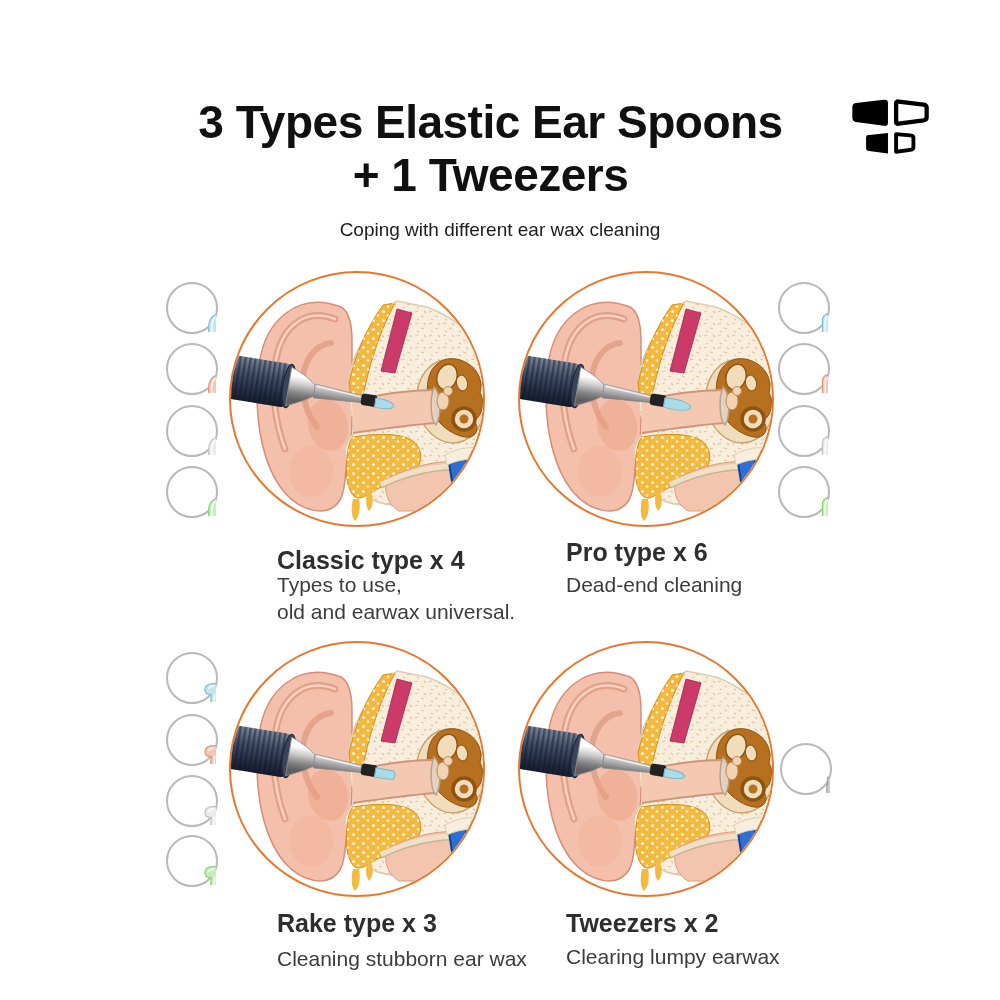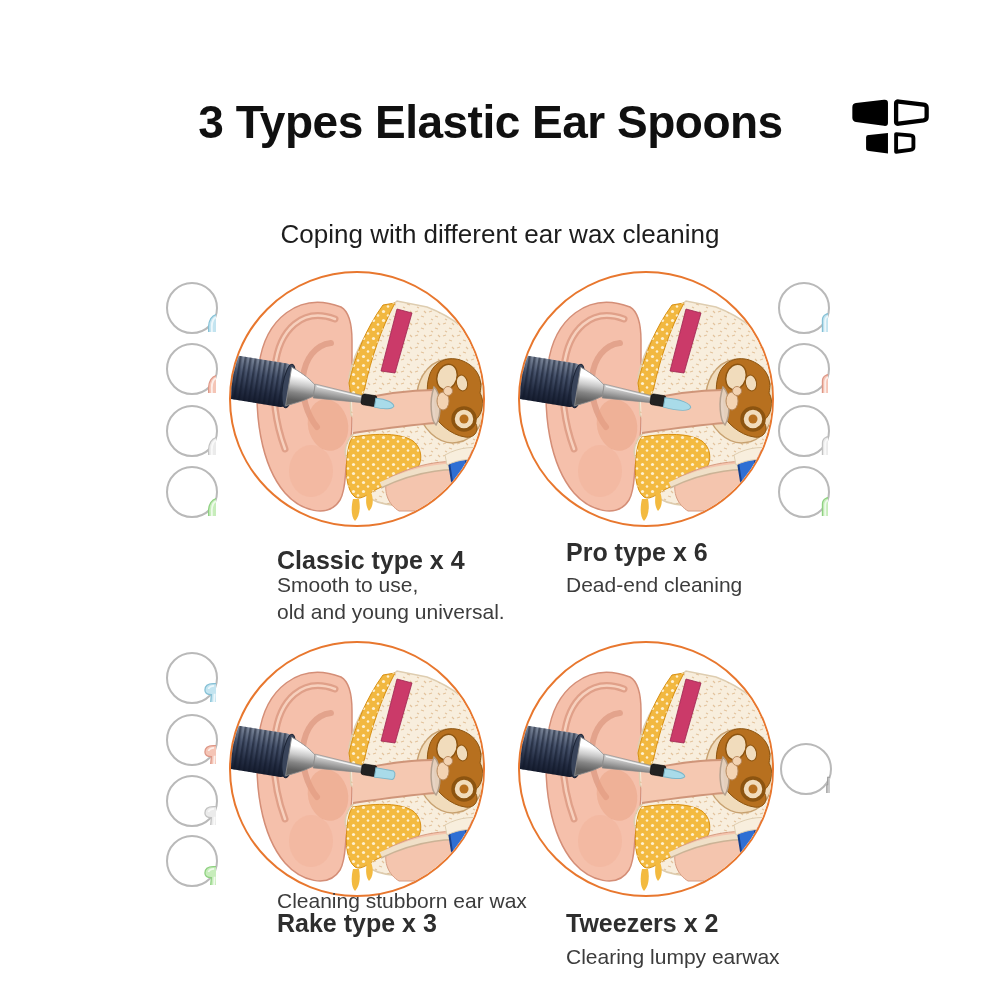--- a/index.html
+++ b/index.html
@@ -2,21 +2,21 @@
 <html><head>
 <meta charset="utf-8">
 <style>
   html,body{margin:0;padding:0;background:#fff;}
   .canvas{position:relative;width:1000px;height:1000px;background:#ffffff;overflow:hidden;
           font-family:"Liberation Sans","DejaVu Sans",sans-serif;}
   .abs{position:absolute;}
   
   .title-line{position:absolute;left:0;width:981px;text-align:center;font-weight:700;
               font-size:46px;line-height:52px;color:#101010;letter-spacing:-0.5px;}
-  .subtitle{position:absolute;left:0;width:1000px;text-align:center;font-size:26px;
+  .subtitle{position:absolute;left:0;width:1000px;text-align:center;font-size:19px;
             color:#1d1d1d;font-weight:400;}
   
   .big-circle{position:absolute;width:252px;height:252px;border:2px solid #e8772e;border-radius:50%;
               overflow:hidden;background:#fff;box-sizing:content-box;}
   .big-circle svg{display:block;width:252px;height:252px;}
   
   .tip-icon{position:absolute;width:52px;height:52px;border:2px solid #b9b9b9;border-radius:50%;
             background:#fff;box-sizing:border-box;}
   .tip-icon svg{display:block;width:48px;height:48px;}
   
@@ -121,20 +121,21 @@
         <path d="M-12,-13 C-12,-18 -8,-20 -3,-20 L4,-20 C10,-20 13,-17 13,-13 C13,-9 9,-8 5,-8 L7,14 C8,19 4,21 0,21 C-4,21 -8,19 -7,14 L-5,-8 C-9,-8 -12,-9 -12,-13 Z" fill="var(--f)" stroke="var(--s)" stroke-width="1.4"></path>
         <path d="M-8,-14 C-8,-16 -5,-17.5 -2,-17.5 M-3,16 L-1.5,-9" stroke="rgba(255,255,255,0.7)" stroke-width="2" fill="none"></path>
       </symbol>
       <symbol id="tipTweezer" viewBox="-26 -26 52 52">
         <path d="M-2.5,-17 L2.5,-17 L2.5,-9 L3.5,-9 L3.5,17 L-3.5,17 L-3.5,-9 L-2.5,-9 Z" fill="var(--f)" stroke="var(--s)" stroke-width="1.2"></path>
       </symbol>
     </defs>
   </svg>
 
   <div class="title-line" style="top:96px;">3 Types Elastic Ear Spoons</div>
+  <div class="title-line" style="top:149px;">+ 1 Tweezers</div>
 
   <svg class="abs" style="left:851px;top:99px;" width="78" height="57" viewBox="0 0 76 56">
     <path d="M1,8 Q1,4.5 4.5,4 L32,0.8 Q36,0.3 36,4 L36,23.5 Q36,27 32,26.4 L4.5,22.5 Q1,22 1,18.5 Z" fill="#000"></path>
     <path d="M44,4 Q44,2.2 46.5,2.5 L71,5.5 Q74,6 74,8.5 L74,18 Q74,20.5 71,21 L46.5,24.3 Q44,24.6 44,22.8 Z" fill="none" stroke="#000" stroke-width="4.2" stroke-linejoin="round"></path>
     <path d="M14.5,37.5 Q14.5,35 17.5,35.3 L36,33.5 L36,53.5 L17.5,51.2 Q14.5,50.8 14.5,48.3 Z" fill="#000"></path>
     <path d="M44,34.5 L58,35.8 Q61,36.1 61,38.3 L61,47.5 Q61,49.7 58,50 L44,51.8 Z" fill="none" stroke="#000" stroke-width="3.8" stroke-linejoin="round"></path>
   </svg>
 
   <div class="subtitle" style="top:219px;">Coping with different ear wax cleaning</div>
 
@@ -162,22 +163,22 @@
           <use href="#tipClassic"></use>
         </svg>
       </div>
     <div class="tip-icon" style="left:166px;top:466px;">
         <svg style="--f:#c7edbb;--s:#8ed081;" viewBox="-26 -26 52 52">
           <use href="#tipClassic"></use>
         </svg>
       </div>
     <h3 class="panel-title" style="left:277px;top:546px;">Classic type x 4</h3>
     <p class="panel-desc" style="left:277px;top:571px;">
-      <span>Smooth to use,</span><br>
-      <span>old and young universal.</span>
+      <span>Types to use,</span><br>
+      <span>old and earwax universal.</span>
     </p>
   </section>
 
   <section>
     <div class="big-circle" style="left:518px;top:271px;">
       <svg viewBox="0 0 252 252">
         <use href="#earArt"></use>
         <g transform="rotate(9 20 108)">
           <path d="M146,105 C162,104 172,106.5 173,110.5 C172,114.5 162,116 146,114.5 Z" fill="#a9dbe9" stroke="#7cb6c9" stroke-width="1"></path>
         </g>
@@ -232,21 +233,21 @@
         <svg style="--f:#ebebeb;--s:#c2c2c2;" viewBox="-26 -26 52 52">
           <use href="#tipRake"></use>
         </svg>
       </div>
     <div class="tip-icon" style="left:166px;top:835px;">
         <svg style="--f:#c7edbb;--s:#8ed081;" viewBox="-26 -26 52 52">
           <use href="#tipRake"></use>
         </svg>
       </div>
     <h3 class="panel-title" style="left:277px;top:909px;">Rake type x 3</h3>
-    <p class="panel-desc" style="left:277px;top:887px;text-align:right;">
+    <p class="panel-desc" style="left:277px;top:945px;text-align:right;">
       <span>Cleaning stubborn ear wax</span>
     </p>
   </section>
 
   <section>
     <div class="big-circle" style="left:518px;top:641px;">
       <svg viewBox="0 0 252 252">
         <use href="#earArt"></use>
         <g transform="rotate(9 20 108)">
           <path d="M146,106 C158,105.5 166,107.5 167,110.5 C166,113.5 158,114.5 146,114 Z" fill="#a9dbe9" stroke="#7cb6c9" stroke-width="1"></path>

